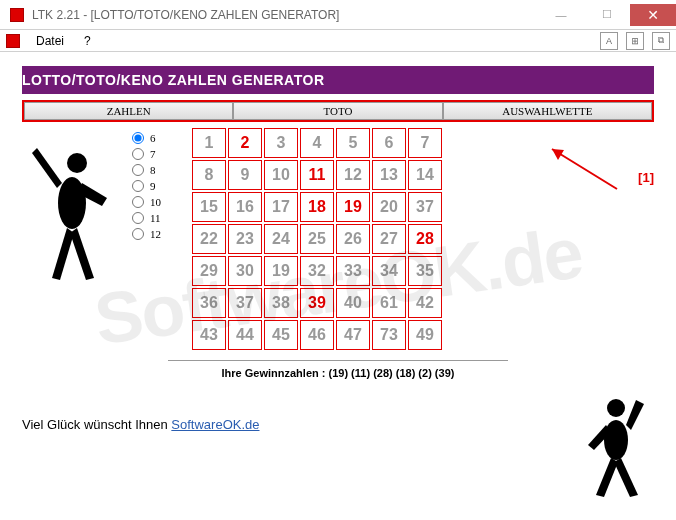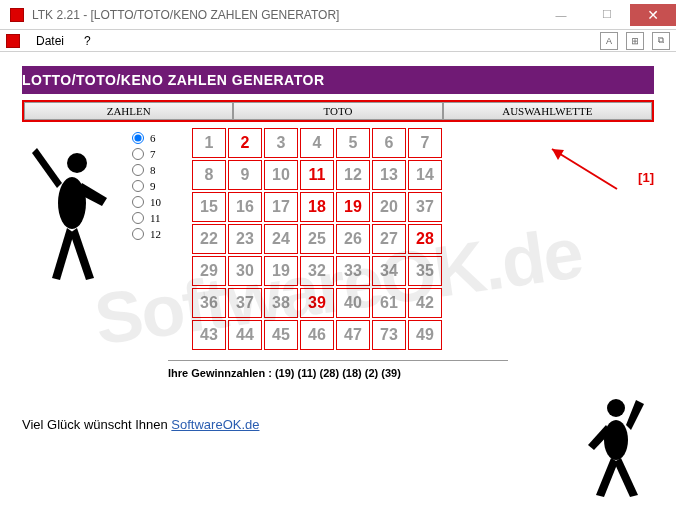--- a/index.html
+++ b/index.html
@@ -22,21 +22,21 @@
   .figure-left { width: 110px; position: relative; }
   .radios { width: 60px; padding-top: 2px; }
   .radios label { display: flex; align-items: center; gap: 6px; font-size: 11px; padding: 2px 0; font-family: Tahoma;}
   .radios input[type=radio]{width:12px;height:12px;}
   .grid { display: grid; grid-template-columns: repeat(7, 34px); gap: 2px; }
   .cell { height: 30px; border: 1px solid #e30000; display: flex; align-items: center; justify-content: center; font-size: 16px; font-family: Arial; font-weight: bold; color: #999; background:#fff;}
   .cell.sel { color: #e30000; }
   .right-area { flex: 1; position: relative; }
   .arrow { position: absolute; right: 0px; top: 42px; color: #e30000; font-weight: bold; font-size:13px;}
   .arrow svg { position: absolute; right: 32px; top: -26px; }
-  .gewinn { text-align: left; font-size: 11px; font-weight: bold; margin-top: 10px; border-top:1px solid #999; padding-top:6px; width: 340px; margin-left:auto;margin-right:auto;}
+  .gewinn { text-align: center; font-size: 11px; font-weight: bold; margin-top: 10px; border-top:1px solid #999; padding-top:6px; width: 340px; margin-left:auto;margin-right:auto;}
   .footer { text-align: left; font-size: 13px; margin-top: 38px; }
   .footer a { color: #2a5db0; }
   .stickman { position: absolute; }
   .watermark { position: absolute; top: 50%; left: 50%; transform: translate(-50%,-50%) rotate(-8deg); font-size: 72px; font-weight: bold; color: rgba(0,0,0,0.07); pointer-events: none; font-family: Arial; letter-spacing:-2px; white-space:nowrap;}
 </style>
 </head>
 <body>
 
 <div class="titlebar">
   <div class="app-icon"></div>

